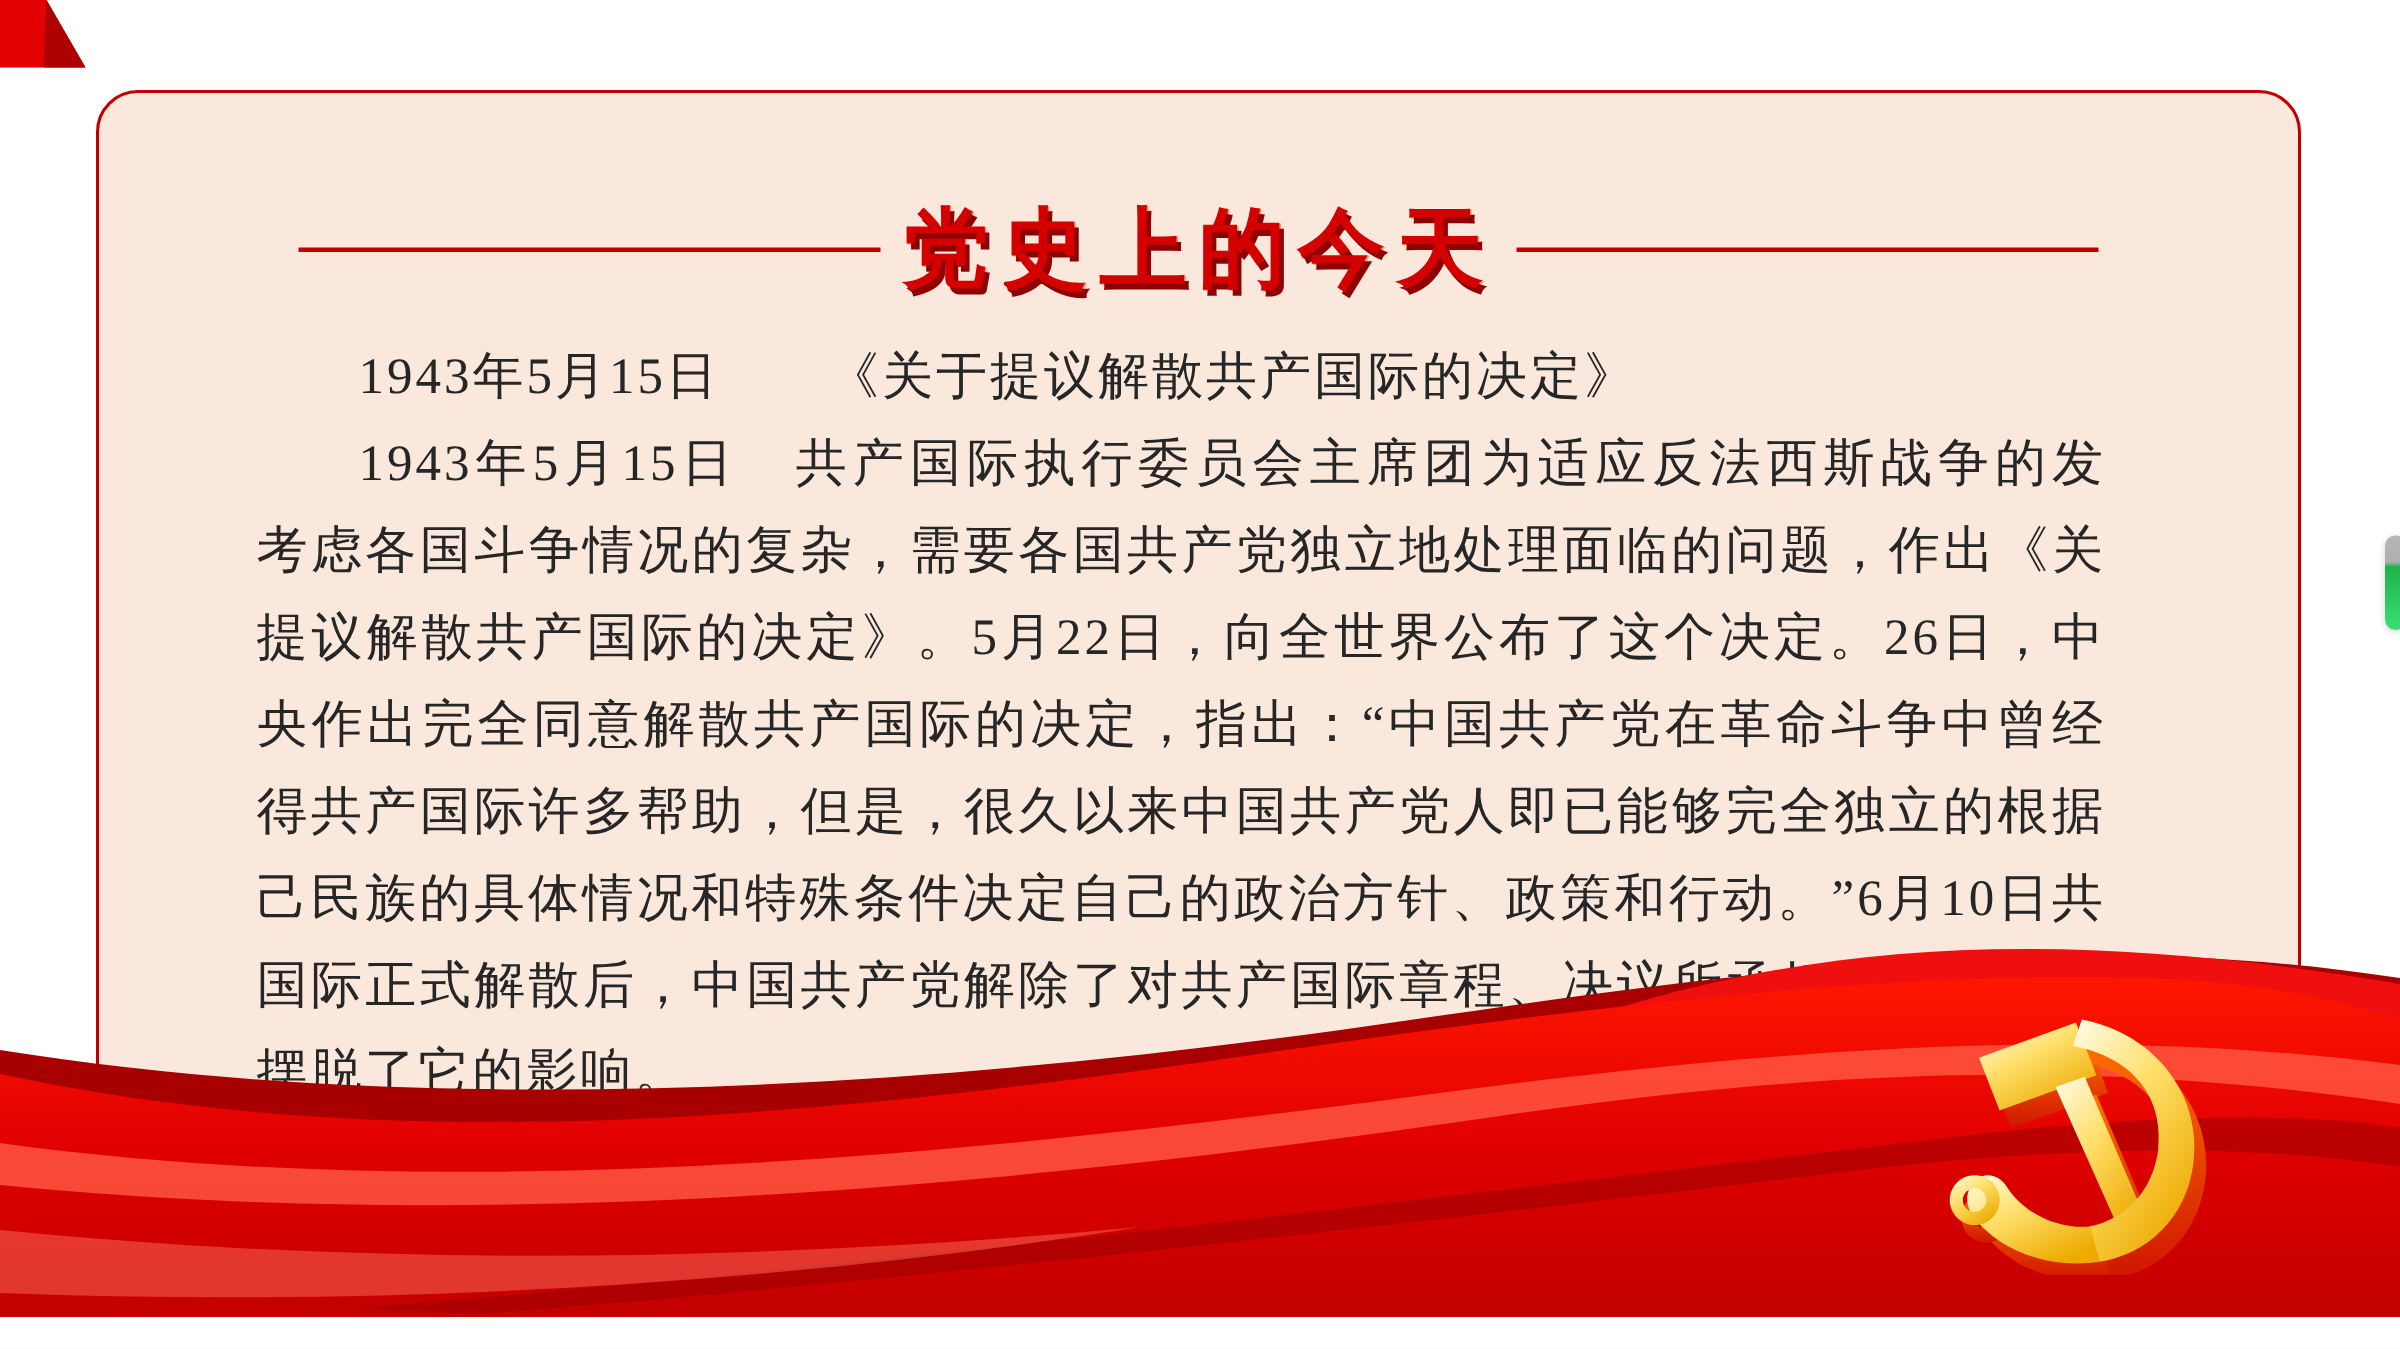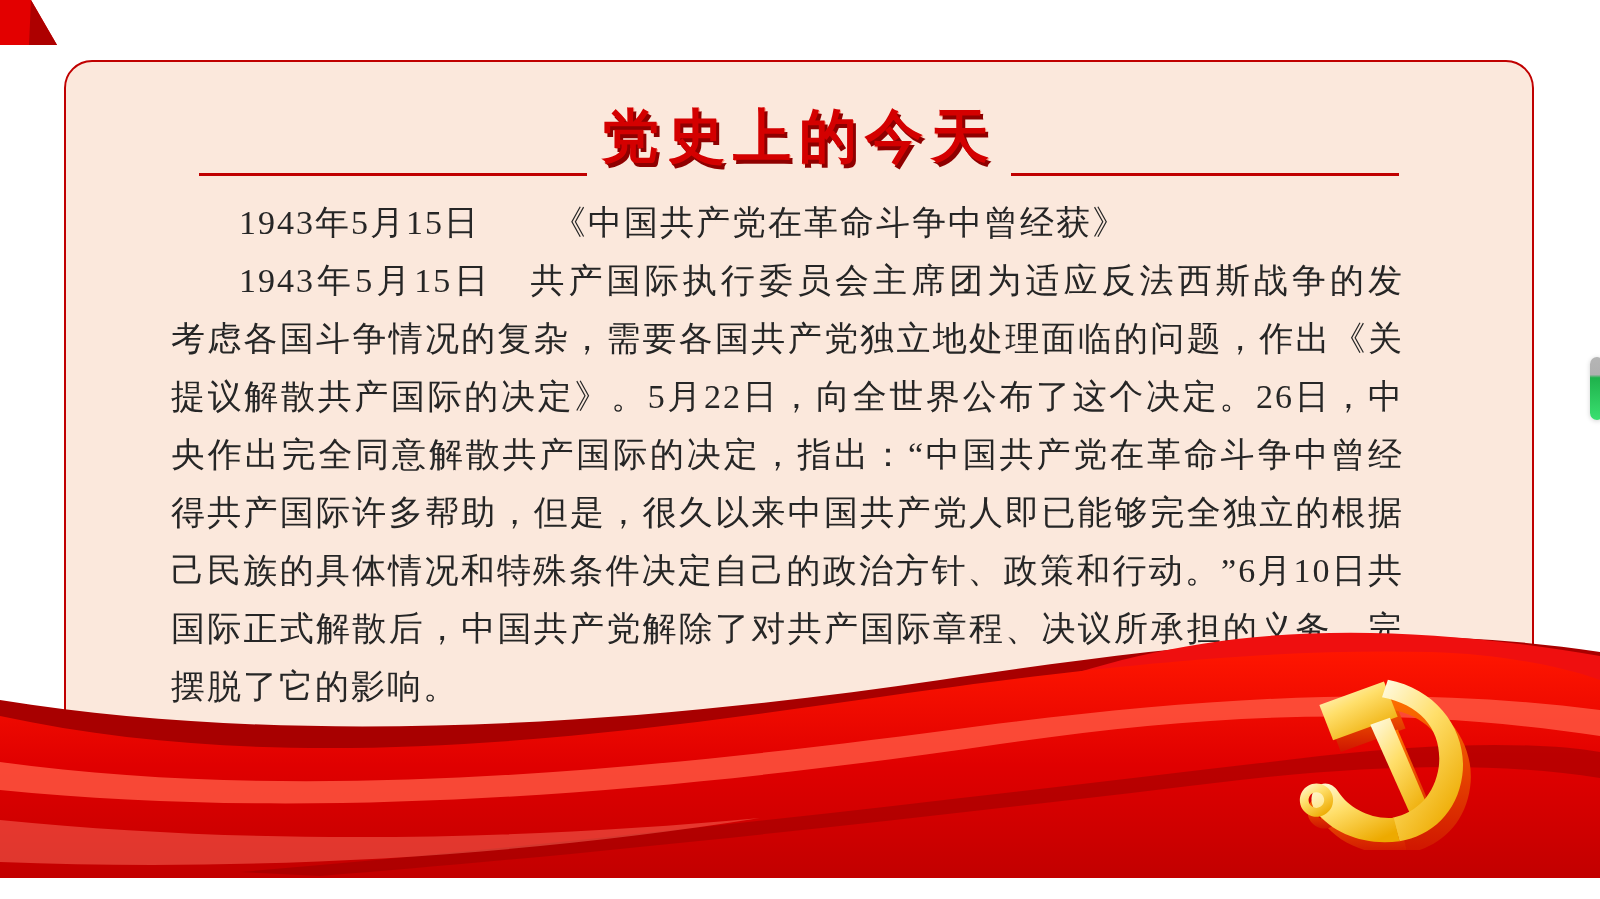--- a/index.html
+++ b/index.html
@@ -14,22 +14,22 @@
   
   .card {
     position:absolute; left:64px; top:60px; width:1470px; height:758px;
     box-sizing:border-box;
     background:#fbe8dc;
     border:2px solid #c00000;
     border-radius:28px;
     z-index:1;
   }
   .title-row {
-    display:flex; align-items:flex-end; justify-content:center;
-    gap:14px; margin-top:36px;
+    display:flex; align-items:center; justify-content:center;
+    gap:14px; margin-top:65px;
   }
   .title-line { height:3px; background:#c00000; flex:0 0 388px; }
   .page-title {
     margin:0; font-size:58px; font-weight:bold; color:#d40000;
     letter-spacing:8px; white-space:nowrap;
     text-shadow:3px 4px 0 #8f0000, 1px 1px 0 #ff8f7a;
   }
   .body-text {
     margin:18px 128px 0 105px;
     color:#262626; font-size:34px; letter-spacing:2px;
@@ -62,21 +62,21 @@
     <polygon points="31,0 57,45 29,45" fill="#ad0000"></polygon>
   </svg>
 
   <div class="card">
     <div class="title-row">
       <span class="title-line"></span>
       <h1 class="page-title">党史上的今天</h1>
       <span class="title-line"></span>
     </div>
     <div class="body-text">
-      <div class="bline indent">1943年5月15日　　《中国共产党在革命斗争中曾经获》</div>
+      <div class="bline indent">1943年5月15日　　《关于提议解散共产国际的决定》</div>
       <div class="bline indent fill">1943年5月15日　共产国际执行委员会主席团为适应反法西斯战争的发展，并</div>
       <div class="bline fill">考虑各国斗争情况的复杂，需要各国共产党独立地处理面临的问题，作出《关于</div>
       <div class="bline fill">提议解散共产国际的决定》。5月22日，向全世界公布了这个决定。26日，中共中</div>
       <div class="bline fill">央作出完全同意解散共产国际的决定，指出：“中国共产党在革命斗争中曾经获</div>
       <div class="bline fill">得共产国际许多帮助，但是，很久以来中国共产党人即已能够完全独立的根据自</div>
       <div class="bline fill">己民族的具体情况和特殊条件决定自己的政治方针、政策和行动。”6月10日共产</div>
       <div class="bline fill">国际正式解散后，中国共产党解除了对共产国际章程、决议所承担的义务，完全</div>
       <div class="bline">摆脱了它的影响。</div>
     </div>
   </div>

